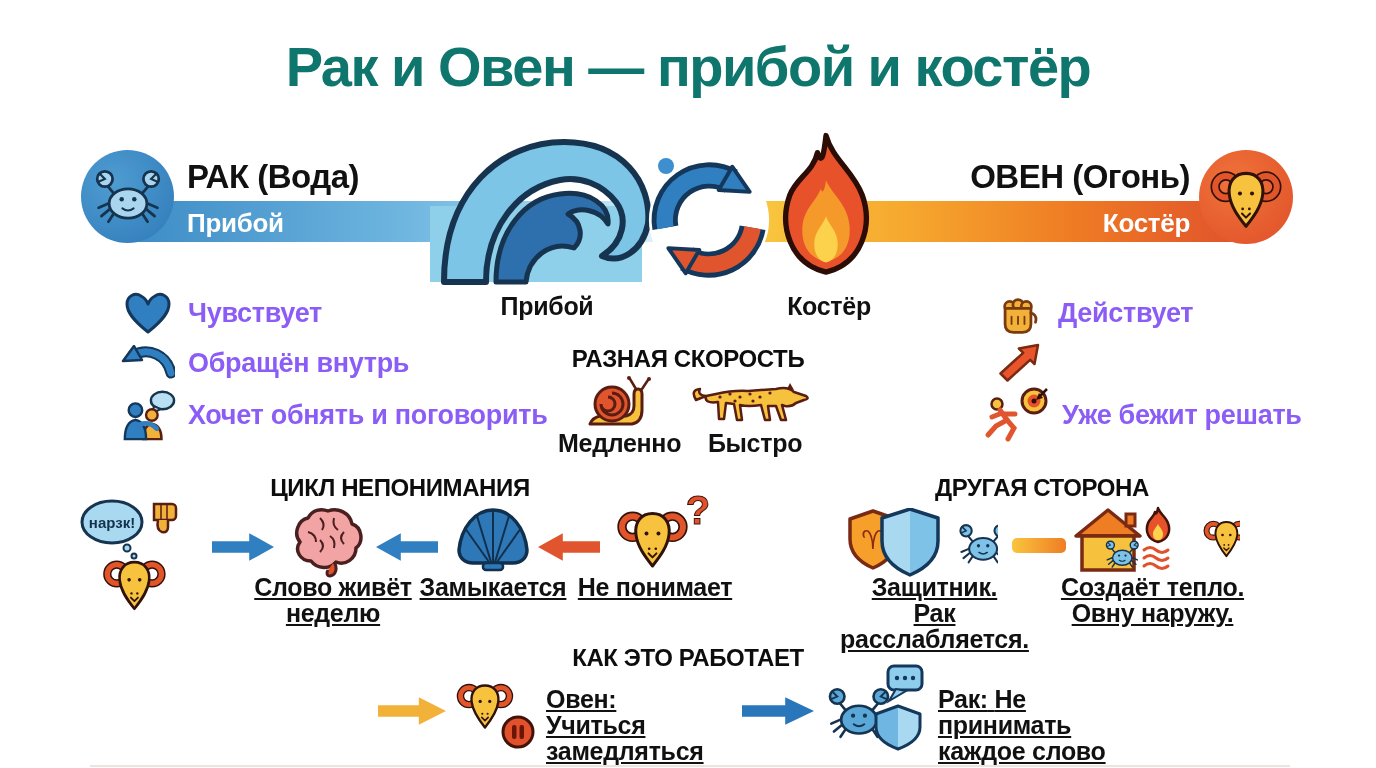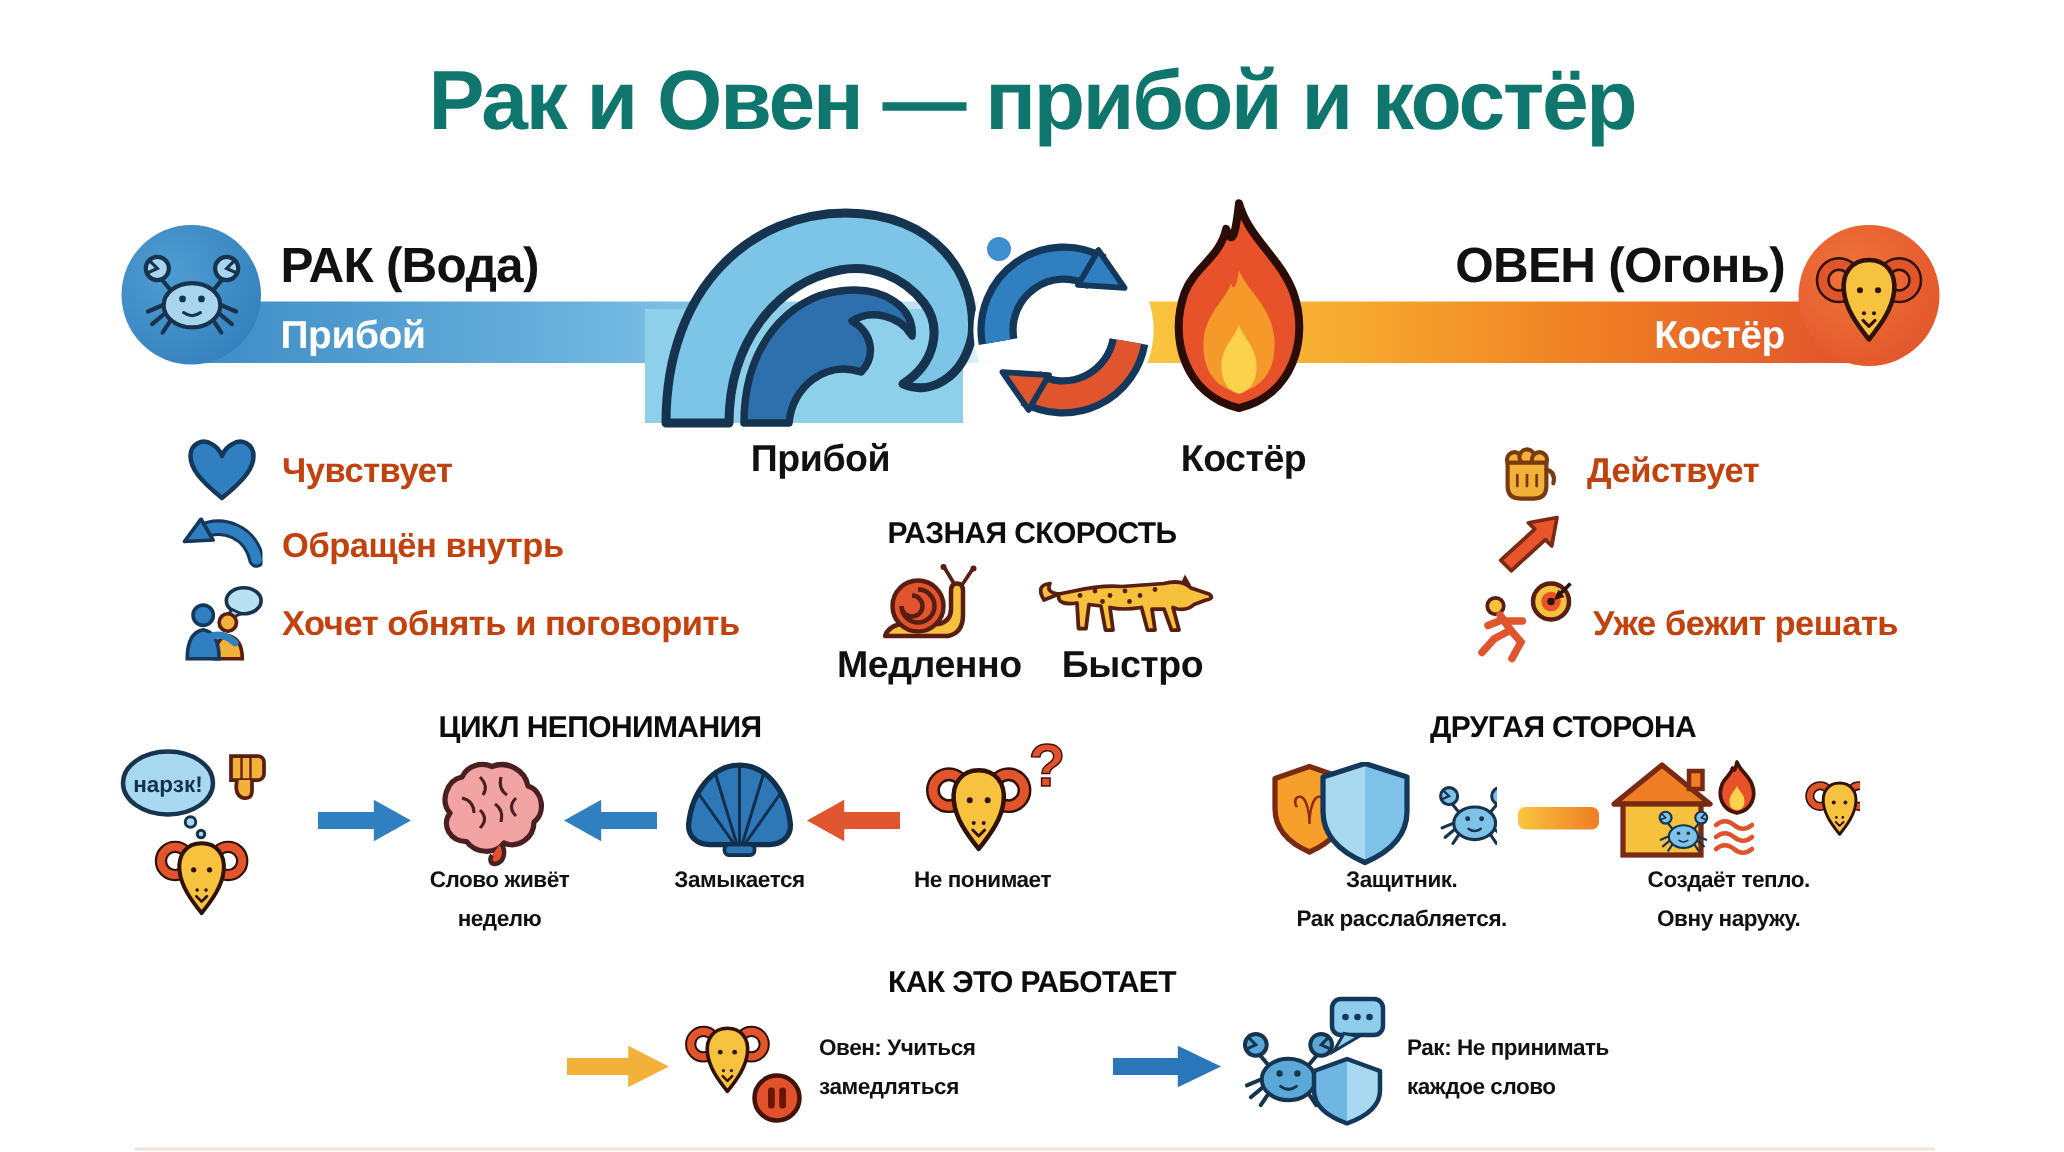--- a/index.html
+++ b/index.html
@@ -4,23 +4,23 @@
 <style>
   html,body{margin:0;padding:0;background:#ffffff;}
   #page{position:relative;width:1376px;height:768px;background:#ffffff;overflow:hidden;
         font-family:"Liberation Sans","DejaVu Sans",sans-serif;color:#111;}
   .abs{position:absolute;}
   .title{left:0;right:0;top:34px;text-align:center;font-size:56px;font-weight:800;
          letter-spacing:-1.5px;color:#0f766e;}
   .bname{font-size:33px;font-weight:800;letter-spacing:-0.5px;color:#111;}
   .bsub{font-size:26px;font-weight:600;color:#ffffff;letter-spacing:-0.3px;}
   .midlbl{font-size:25px;font-weight:600;text-align:center;letter-spacing:-0.3px;}
-  .sec{font-size:20px;font-weight:800;text-align:center;letter-spacing:-0.4px;color:#0d0d0d;}
-  .lbl{font-size:23px;font-weight:600;letter-spacing:-0.3px;color:#c2410c;}
-  .cap{font-size:15px;font-weight:600;text-align:center;line-height:26px;letter-spacing:-0.3px;color:#111;}
+  .sec{font-size:24px;font-weight:800;text-align:center;letter-spacing:-0.4px;color:#0d0d0d;}
+  .lbl{font-size:27px;font-weight:600;letter-spacing:-0.3px;color:#8b5cf6;}
+  .cap{font-size:25px;font-weight:600;text-align:center;line-height:26px;letter-spacing:-0.3px;color:#111;text-decoration:underline;}
   .trow{position:absolute;display:flex;align-items:center;gap:12px;}
   .ticon{width:56px;flex:0 0 56px;display:flex;justify-content:center;align-items:center;}
   .bar{left:127px;top:201px;width:1119px;height:41px;z-index:1;
        background:linear-gradient(90deg,#3d8cc6 0%,#549fd2 12%,#6fb6e0 25%,#8fcbe9 34%,
        #cfeaf7 46%,#ffffff 49%,#ffffff 53%,#f9c53e 57%,#f6a72e 70%,#ef7d24 84%,#e0512c 100%);}
   .circle{border-radius:50%;display:flex;align-items:center;justify-content:center;z-index:2;}
   .circle.blue{background:radial-gradient(circle at 35% 35%,#4f9cd2,#2f7ab8);}
   .circle.orange{background:radial-gradient(circle at 38% 35%,#f0733a,#df4f28);}
   .fatarrow{position:absolute;clip-path:polygon(0 31%,60% 31%,60% 4%,100% 50%,60% 96%,60% 69%,0 69%);}
   .fatarrow.left{transform:scaleX(-1);}

